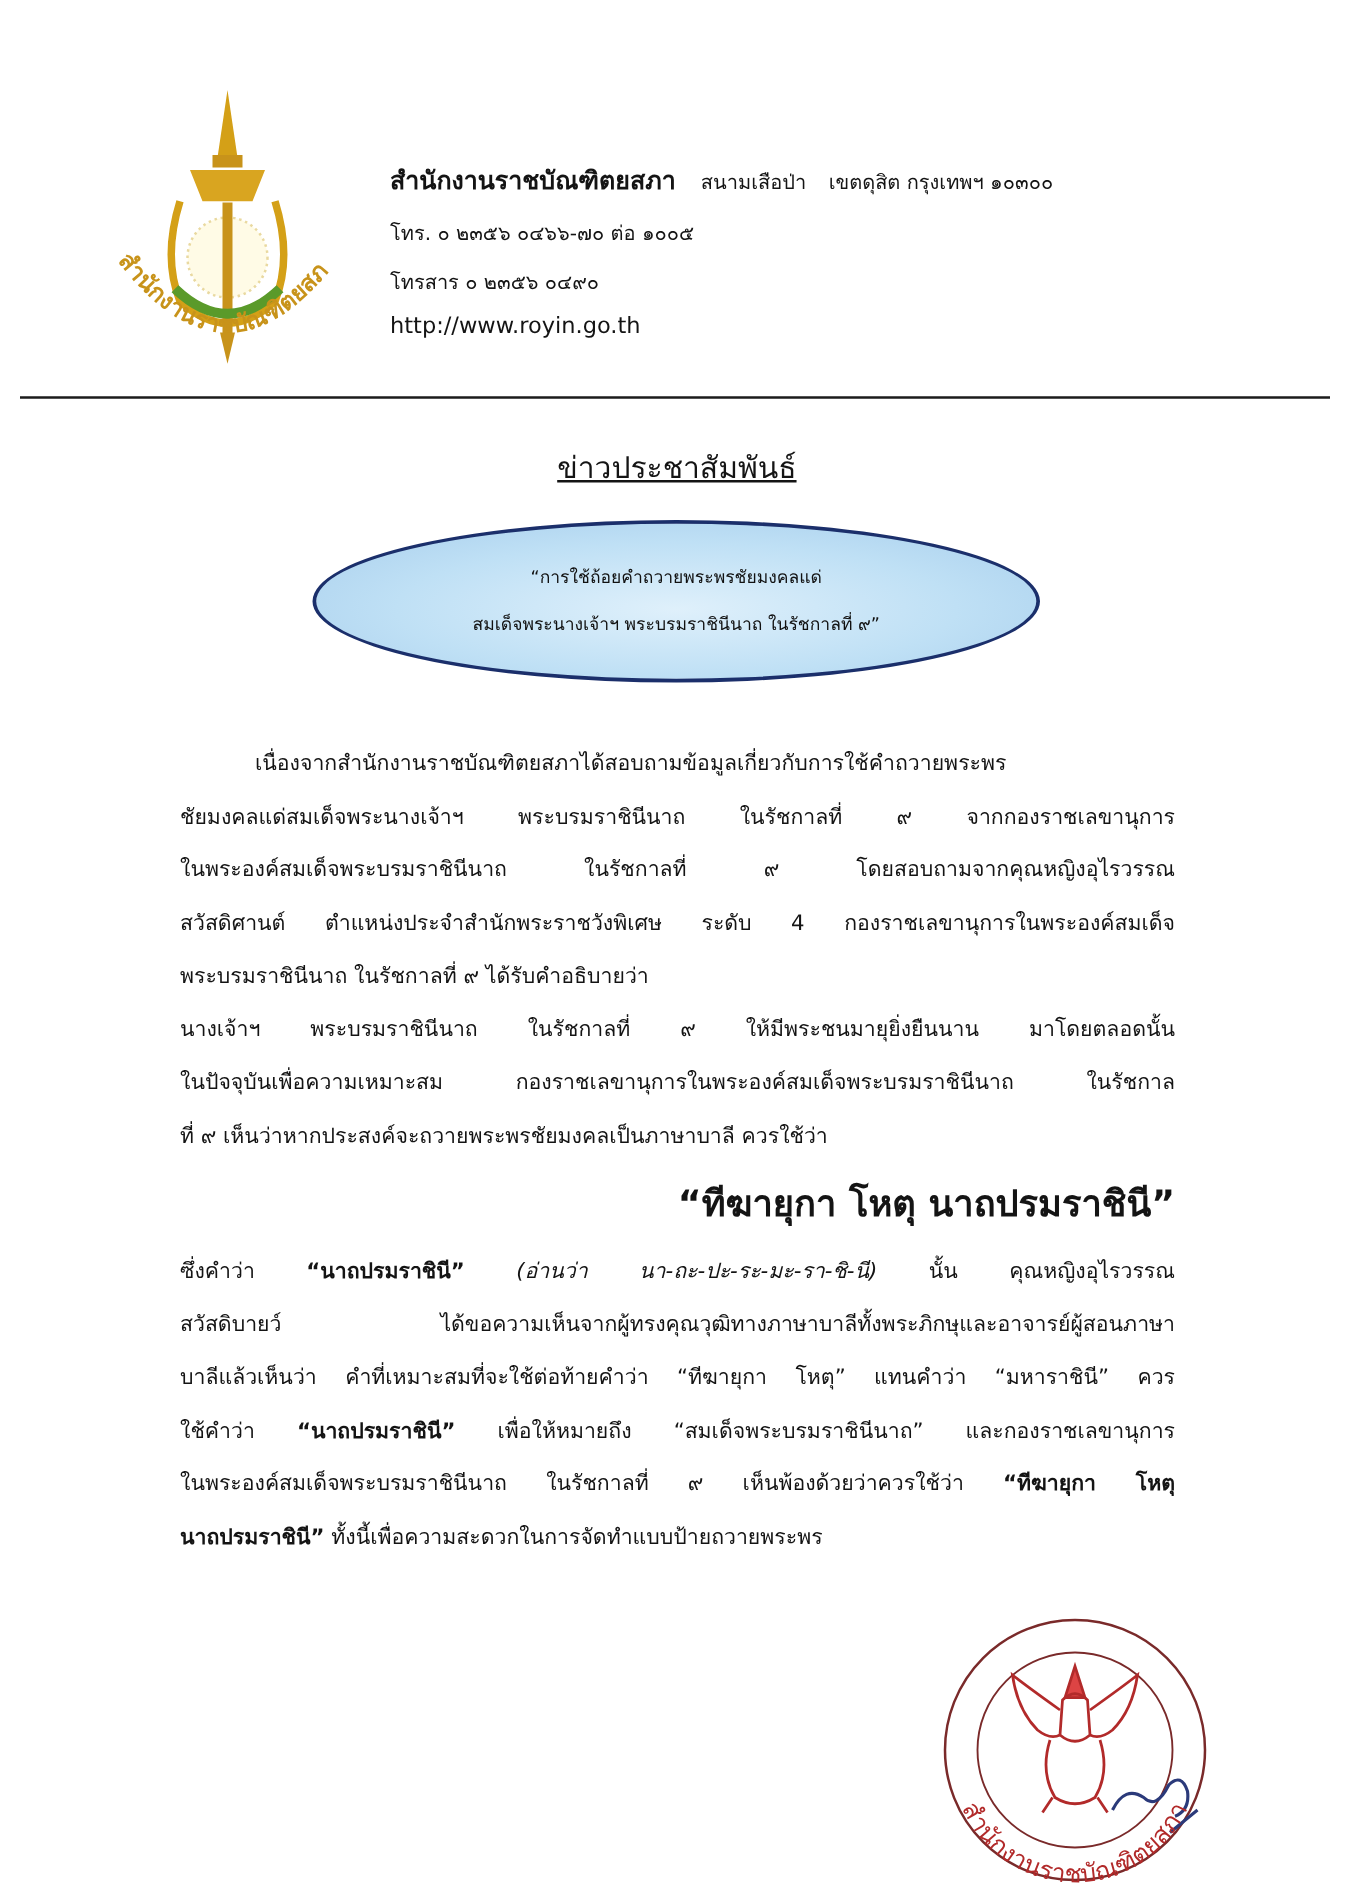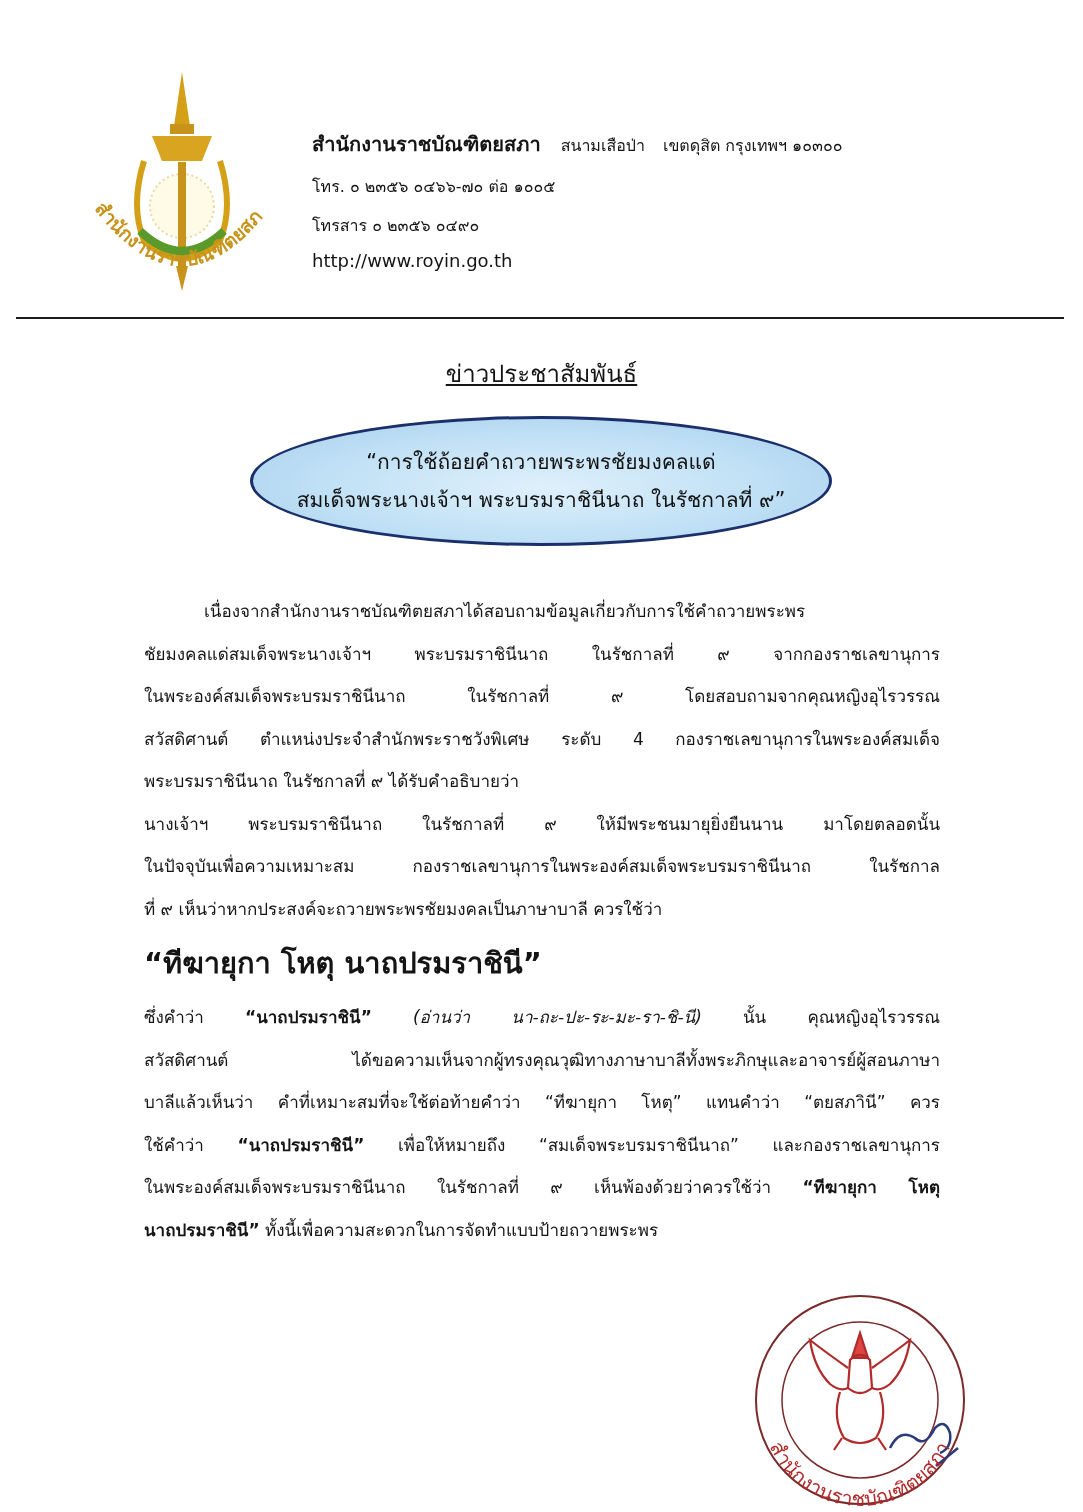--- a/index.html
+++ b/index.html
@@ -12,26 +12,26 @@
   .org-line1 .org-addr { font-size: 16px; margin-right: 12px; }
   .org-contact { font-size: 16px; margin-top: 14px; white-space: nowrap; }
   .org-url { font-size: 18px; margin-top: 12px; }
   .rule { position: absolute; left: 16px; top: 317px; width: 1048px; height: 2px; background: #1c1c1c; }
   .news-label { position: absolute; left: 0; width: 1083px; top: 354px; text-align: center;
                 font-size: 24px; text-decoration: underline; }
   .oval { position: absolute; left: 250px; top: 416px; width: 582px; height: 130px;
           border: 3px solid #1b2f6b; border-radius: 50%;
           background: radial-gradient(ellipse at 50% 55%, #dff0fb 0%, #bfe0f5 55%, #a6cdec 100%);
           box-sizing: border-box; display: flex; flex-direction: column; justify-content: center; align-items: center; }
-  .oval-line { font-size: 21px; line-height: 38px; white-space: nowrap; color: #111; }
+  .oval-line { font-size: 14px; line-height: 38px; white-space: nowrap; color: #111; }
   .body { position: absolute; left: 144px; top: 590px; width: 796px; font-size: 17px; line-height: 42.5px; }
   .para { margin: 0; text-align: justify; text-align-last: left; }
   .l { display: block; white-space: nowrap; text-align: justify; text-align-last: justify; }
   .l.last { text-align-last: left; }
-  .big-quote { text-align: left; font-weight: bold; font-size: 29px; line-height: 66px; }
+  .big-quote { text-align: right; font-weight: bold; font-size: 29px; line-height: 66px; }
   b { font-weight: bold; }
   i.bi { font-weight: normal; font-style: italic; }
   .seal { position: absolute; left: 740px; top: 1288px; width: 240px; height: 220px; }
 </style>
 </head>
 <body>
 
 <div class="logo">
   <svg width="200" height="240" viewBox="0 0 200 240">
     <defs>
@@ -86,22 +86,22 @@
     <span class="l last">พระบรมราชินีนาถ ในรัชกาลที่ ๙ ได้รับคำอธิบายว่า</span>
   </div>
   <div class="para">
     <span class="l">นางเจ้าฯ พระบรมราชินีนาถ ในรัชกาลที่ ๙ ให้มีพระชนมายุยิ่งยืนนาน มาโดยตลอดนั้น</span>
     <span class="l">ในปัจจุบันเพื่อความเหมาะสม กองราชเลขานุการในพระองค์สมเด็จพระบรมราชินีนาถ ในรัชกาล</span>
     <span class="l last">ที่ ๙ เห็นว่าหากประสงค์จะถวายพระพรชัยมงคลเป็นภาษาบาลี ควรใช้ว่า</span>
   </div>
   <div class="big-quote">“ทีฆายุกา โหตุ นาถปรมราชินี”</div>
   <div class="para">
     <span class="l"><span>ซึ่งคำว่า </span><b>“นาถปรมราชินี”</b><i class="bi"> (อ่านว่า นา-ถะ-ปะ-ระ-มะ-รา-ชิ-นี)</i><span> นั้น  คุณหญิงอุไรวรรณ</span></span>
-    <span class="l">สวัสดิศานต์ ได้ขอความเห็นจากผู้ทรงคุณวุฒิทางภาษาบาลีทั้งพระภิกษุและอาจารย์ผู้สอนภาษา</span>
-    <span class="l">บาลีแล้วเห็นว่า คำที่เหมาะสมที่จะใช้ต่อท้ายคำว่า “ทีฆายุกา โหตุ” แทนคำว่า “ตยสภาินี” ควร</span>
+    <span class="l">สวัสดิบายว์ ได้ขอความเห็นจากผู้ทรงคุณวุฒิทางภาษาบาลีทั้งพระภิกษุและอาจารย์ผู้สอนภาษา</span>
+    <span class="l">บาลีแล้วเห็นว่า คำที่เหมาะสมที่จะใช้ต่อท้ายคำว่า “ทีฆายุกา โหตุ” แทนคำว่า “มหาราชินี” ควร</span>
     <span class="l"><span>ใช้คำว่า </span><b>“นาถปรมราชินี”</b><span> เพื่อให้หมายถึง “สมเด็จพระบรมราชินีนาถ” และกองราชเลขานุการ</span></span>
     <span class="l"><span>ในพระองค์สมเด็จพระบรมราชินีนาถ ในรัชกาลที่ ๙ เห็นพ้องด้วยว่าควรใช้ว่า </span><b>“ทีฆายุกา โหตุ</b></span>
     <span class="l last"><b>นาถปรมราชินี”</b><span> ทั้งนี้เพื่อความสะดวกในการจัดทำแบบป้ายถวายพระพร</span></span>
   </div>
 </div>
 
 <div class="seal">
   <svg width="240" height="220" viewBox="0 0 240 220">
     <defs>
       <path id="sealArc" d="M 22 120 A 98 98 0 0 0 218 120"></path>

